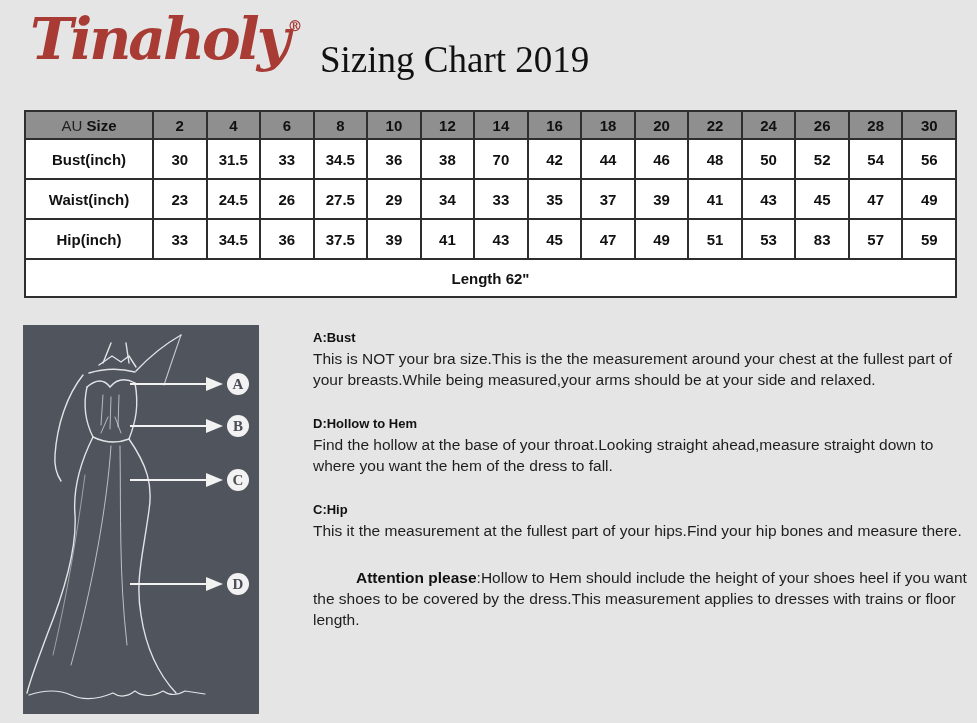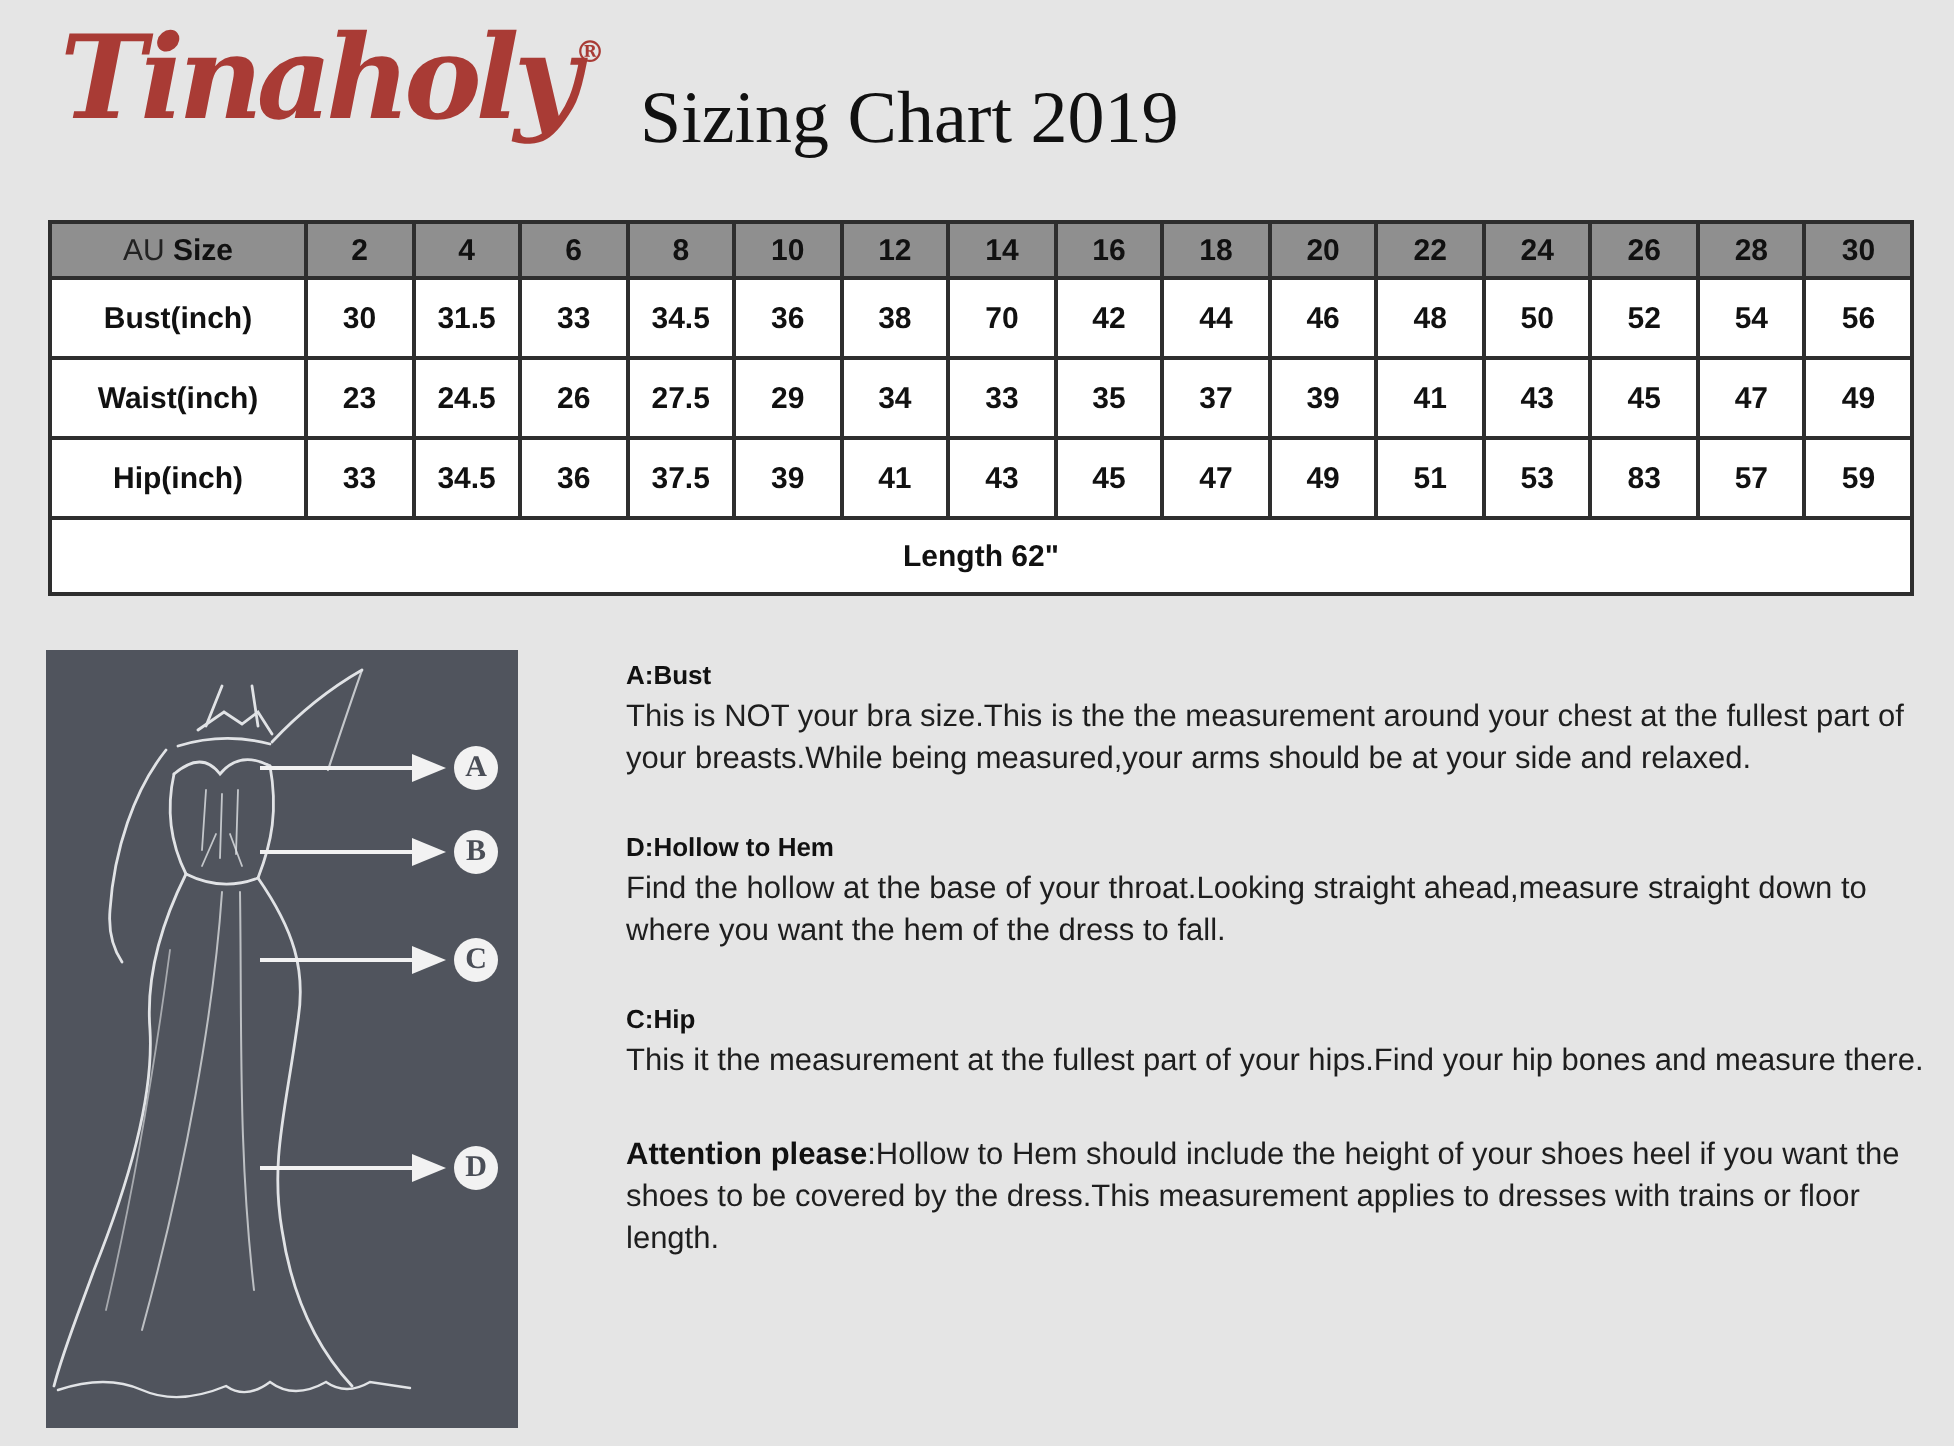--- a/index.html
+++ b/index.html
@@ -64,21 +64,21 @@
     position:absolute; left:313px; top:330px; width:660px;
   }
   .section { margin-bottom:26px; }
   .section h2 {
     font-size:13px; font-weight:bold; color:#111; margin-bottom:3px; letter-spacing:0;
   }
   .section p, .attention {
     font-size:15.5px; line-height:21px; color:#1e1e1e;
   }
   .attention { margin-top:2px; }
-  .attention b { color:#111; }
+  .attention b { color:#111;margin-left:43px; }
 </style>
 </head>
 <body>
 
 <div class="page">
 
   <div class="logo" style="color:#a93b35;">
     <span>Tinaholy</span><sup>®</sup>
   </div>
   <div class="page-title">Sizing Chart 2019</div>

